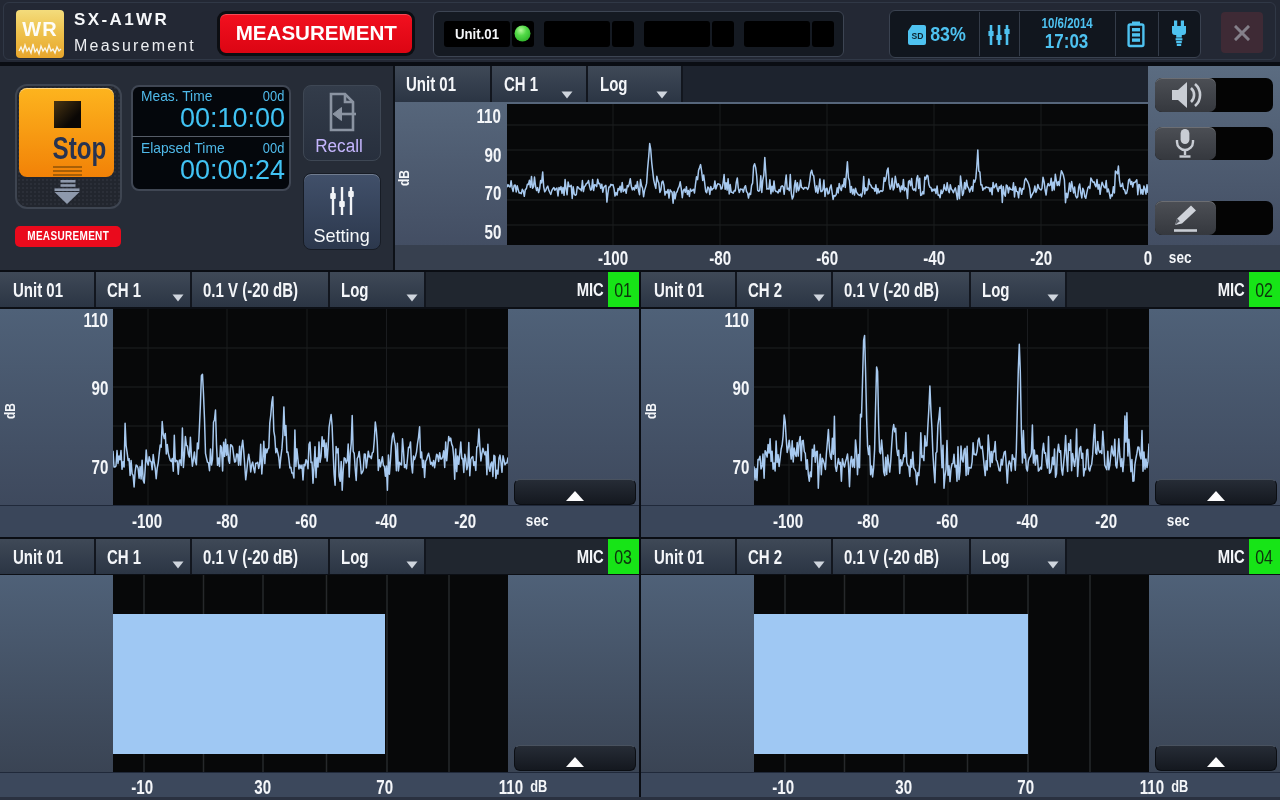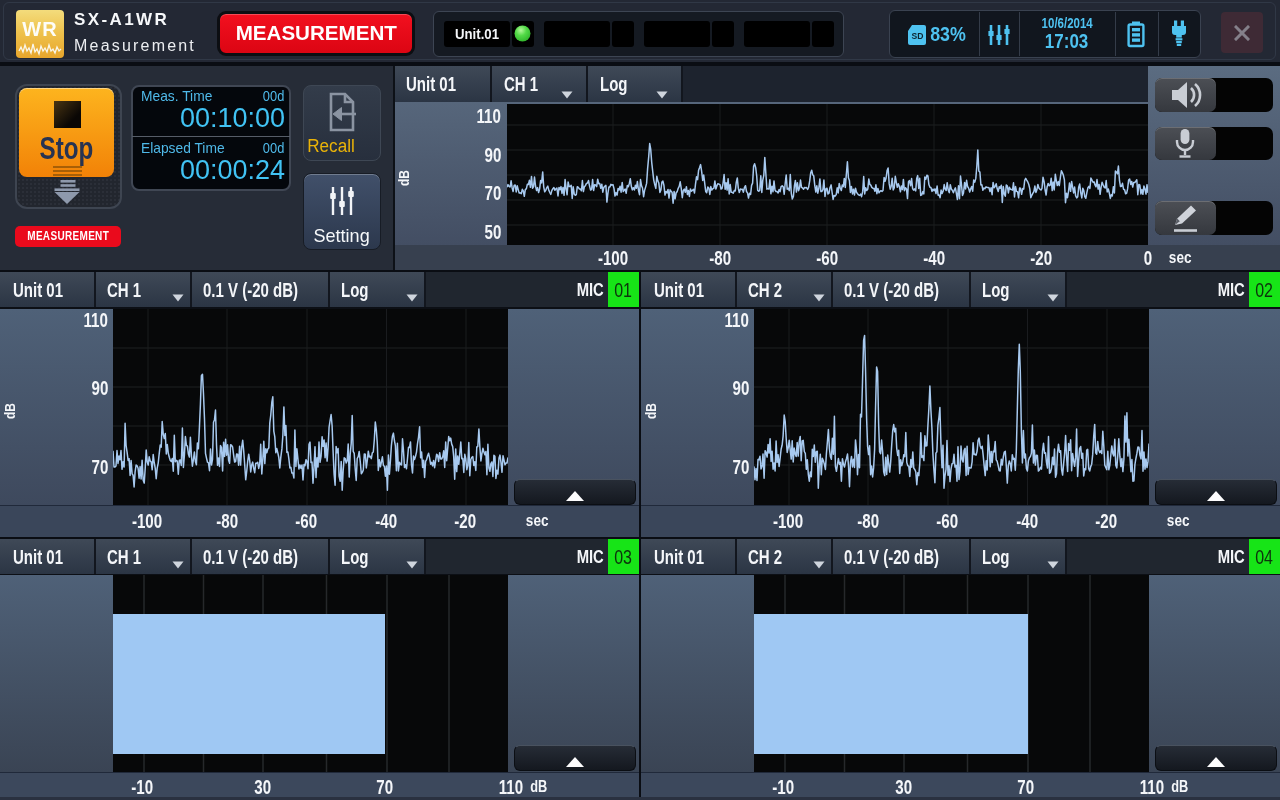--- a/index.html
+++ b/index.html
@@ -88,21 +88,21 @@
         <g stroke="#84808a" stroke-width="3" stroke-linecap="square">
           <line x1="2" y1="2" x2="14" y2="14"></line>
           <line x1="14" y1="2" x2="2" y2="14"></line>
         </g>
       </svg></div>
 <div style="position:absolute;left:0;top:66px;width:393px;height:204px;background:#262c37"></div>
 <div style="position:absolute;left:393px;top:66px;width:2px;height:204px;background:#0d1117"></div>
 <div style="position:absolute;left:15px;top:84px;width:107px;height:125px;background:#22262e;border:2px solid #3e4551;border-radius:12px;background-image:radial-gradient(circle at 2px 2px, #2b2f38 1px, rgba(0,0,0,0) 1.4px);background-size:4px 4px"></div>
 <div style="position:absolute;left:19px;top:88px;width:95px;height:89px;border-radius:8px;background:linear-gradient(180deg,#fdb41e,#f28207);box-shadow:inset 0 1px 0 rgba(255,255,255,.45)"></div>
 <div style="position:absolute;left:54px;top:101px;width:27px;height:27px;background:linear-gradient(135deg,#4a3512,#0a0705 70%)"></div>
-<div style="position:absolute;left:19px;top:134px;width:95px;height:30px;line-height:30px;font-size:31px;font-weight:bold;color:#273351;text-align:center;white-space:nowrap"><span style="display:inline-block;transform:scaleX(0.78);transform-origin:center;">Stop</span></div>
+<div style="position:absolute;left:19px;top:134px;width:95px;height:30px;line-height:30px;font-size:31px;font-weight:bold;color:#273351;text-align:right;white-space:nowrap"><span style="display:inline-block;transform:scaleX(0.78);transform-origin:center;">Stop</span></div>
 <div style="position:absolute;left:53px;top:166px;width:29px;height:2px;background:#a85f06"></div>
 <div style="position:absolute;left:53px;top:170px;width:29px;height:2px;background:#a85f06"></div>
 <div style="position:absolute;left:53px;top:174px;width:29px;height:2px;background:#a85f06"></div>
 <div style="position:absolute;left:52px;top:180px;width:28px;height:24px"><svg width="28" height="24" viewBox="0 0 28 24">
         <g fill="#8e99ac">
           <rect x="8.5" y="0" width="15" height="2.6"></rect>
           <rect x="8.5" y="4.2" width="15" height="2.6"></rect>
           <rect x="2.5" y="8.4" width="25" height="2.6"></rect>
           <path d="M2.5 12 h25 l-12.5 12 z"></path>
         </g>
@@ -121,21 +121,21 @@
 <div style="position:absolute;left:325px;top:92px;width:34px;height:40px"><svg width="34" height="40" viewBox="0 0 34 40">
         <g fill="none" stroke="#8b94a2" stroke-width="2.6">
           <path d="M6 2 h14 l8 8 v28 h-22 z"></path>
           <path d="M20 2 v8 h8"></path>
         </g>
         <g stroke="#8b94a2" stroke-width="2.6" fill="#8b94a2">
           <line x1="14" y1="22" x2="31" y2="22"></line>
           <path d="M16.5 15.5 v13 l-8.5 -6.5 z" stroke-width="1"></path>
         </g>
       </svg></div>
-<div style="position:absolute;left:292px;top:136px;width:78px;height:20px;line-height:20px;font-size:18px;font-weight:normal;color:#eab308;text-align:center;white-space:nowrap"><span style="display:inline-block;transform:scaleX(0.95);transform-origin:center;">Recall</span></div>
+<div style="position:absolute;left:300px;top:136px;width:78px;height:20px;line-height:20px;font-size:18px;font-weight:normal;color:#c4b5fd;text-align:center;white-space:nowrap"><span style="display:inline-block;transform:scaleX(0.95);transform-origin:center;">Recall</span></div>
 <div style="position:absolute;left:303px;top:173px;width:78px;height:77px;background:linear-gradient(180deg,#40c 0,#2c384d);background:linear-gradient(180deg,#41506a,#2c384d);border:1px solid #171c25;border-radius:8px;box-shadow:inset 0 1px 0 rgba(255,255,255,.25)"></div>
 <div style="position:absolute;left:328px;top:186px;width:28px;height:30px"><svg width="28" height="30" viewBox="0 0 28 30">
         <g stroke="#f2f4f7" stroke-width="2.4">
           <line x1="5" y1="1" x2="5" y2="7"></line>
           <line x1="5" y1="13" x2="5" y2="29"></line>
           <line x1="14" y1="1" x2="14" y2="15"></line>
           <line x1="14" y1="21" x2="14" y2="29"></line>
           <line x1="23" y1="1" x2="23" y2="5"></line>
           <line x1="23" y1="11" x2="23" y2="29"></line>
         </g>

